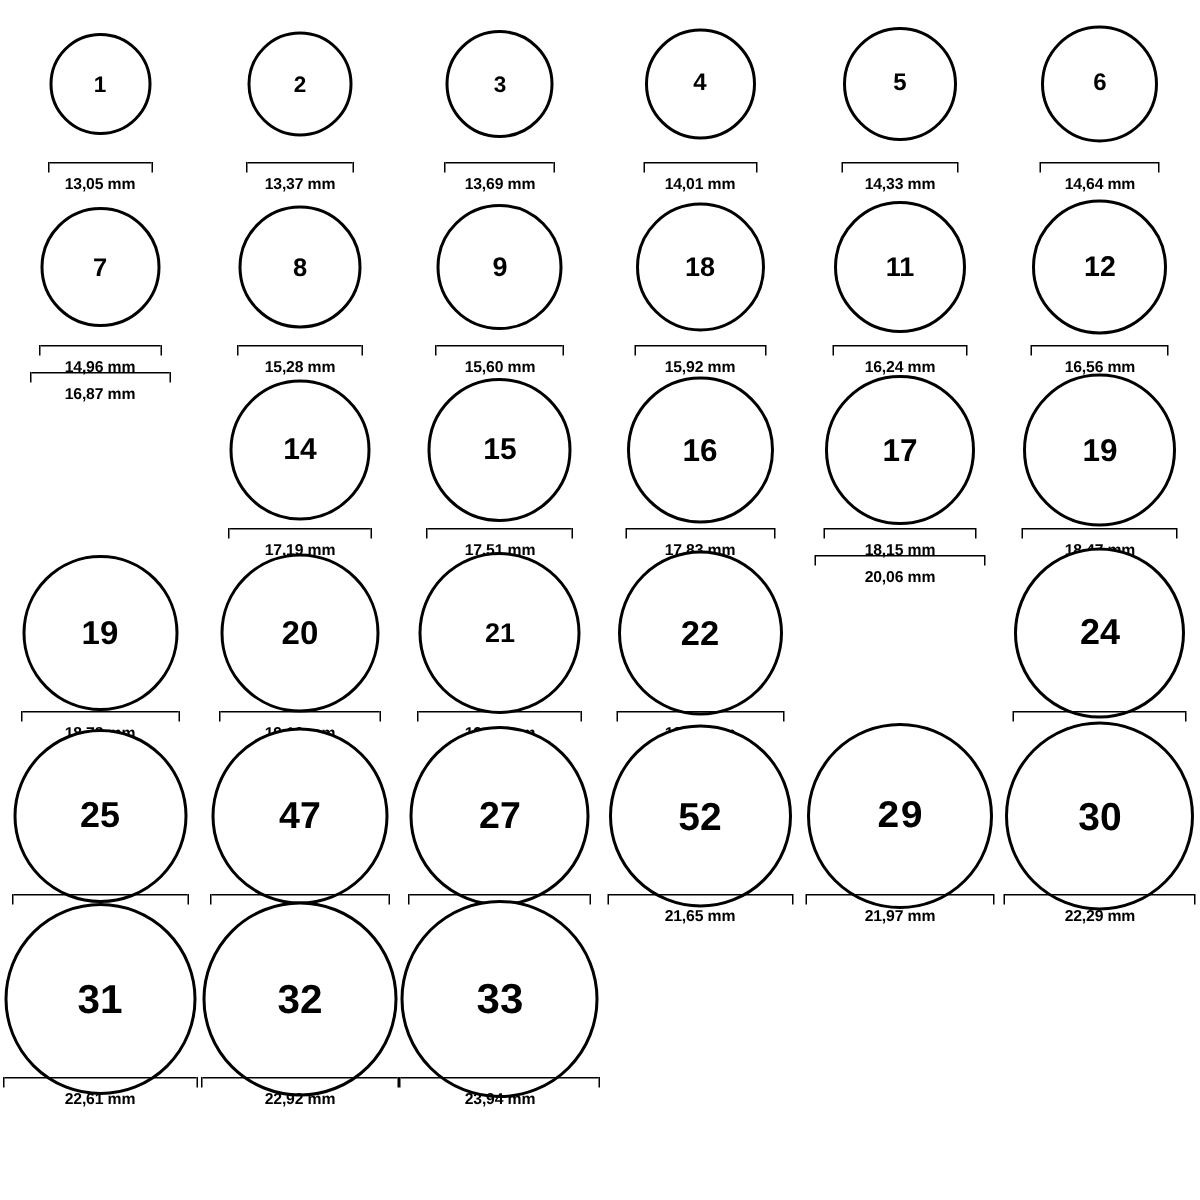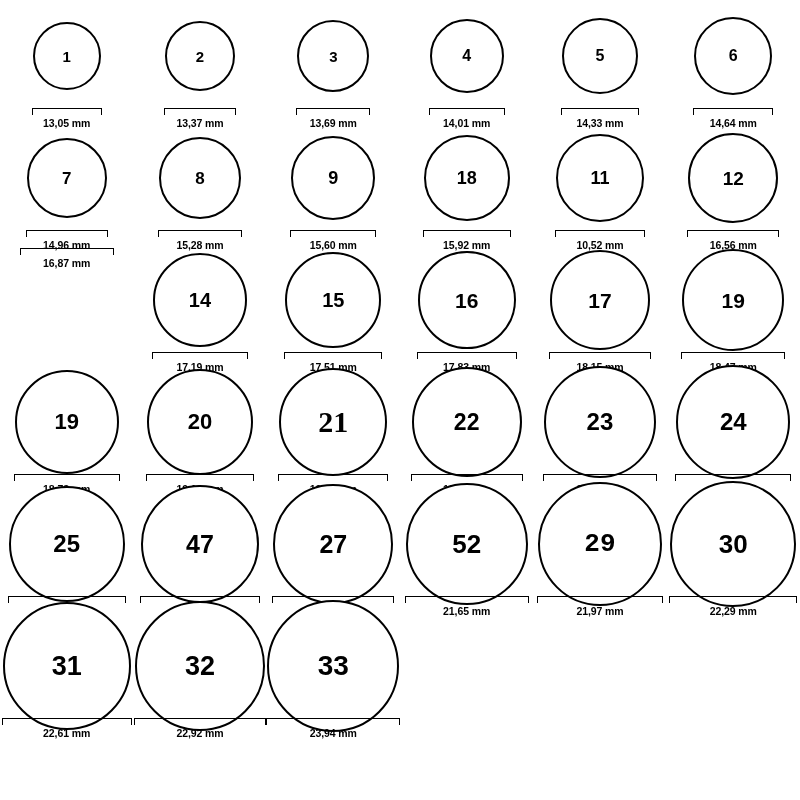--- a/index.html
+++ b/index.html
@@ -193,21 +193,21 @@
         </div>
       </div>
       <div class="cell" style="width: 133.333px;">
         <div style="height: 104px; display: flex; align-items: center; justify-content: center;">
           <div class="ring" style="width: 88px; height: 88px;">
             <span class="ring-number" style="font-size: 18px;">11</span>
           </div>
         </div>
         <div class="dim">
           <div class="dim-line" style="width: 88px;"></div>
-          <div class="dim-label">10,52 mm</div>
+          <div class="dim-label">16,24 mm</div>
         </div>
       </div>
       <div class="cell" style="width: 133.333px;">
         <div style="height: 104px; display: flex; align-items: center; justify-content: flex-start;">
           <div class="ring" style="width: 90px; height: 90px;">
             <span class="ring-number" style="font-size: 19px;">12</span>
           </div>
         </div>
         <div class="dim">
           <div class="dim-line" style="width: 90px;"></div>
@@ -297,45 +297,40 @@
           </div>
         </div>
         <div class="dim">
           <div class="dim-line" style="width: 106px;"></div>
           <div class="dim-label">19,10 mm</div>
         </div>
       </div>
       <div class="cell" style="width: 133.333px;">
         <div style="height: 104px; display: flex; align-items: center; justify-content: center;">
           <div class="ring" style="width: 108px; height: 108px;">
-            <span class="ring-number" style="font-size: 30px; font-family: Liberation Serif, serif;">21</span>
+            <span class="ring-number" style="font-size: 18px;">21</span>
           </div>
         </div>
         <div class="dim">
           <div class="dim-line" style="width: 108px;"></div>
           <div class="dim-label">19,42 mm</div>
         </div>
       </div>
       <div class="cell" style="width: 133.333px;">
         <div style="height: 104px; display: flex; align-items: center; justify-content: center;">
           <div class="ring" style="width: 110px; height: 110px;">
             <span class="ring-number" style="font-size: 23px;">22</span>
           </div>
         </div>
         <div class="dim">
           <div class="dim-line" style="width: 110px;"></div>
           <div class="dim-label">19,74 mm</div>
         </div>
       </div>
       <div class="cell" style="width: 133.333px;">
-        <div style="height: 104px; display: flex; align-items: center; justify-content: center;">
-          <div class="ring" style="width: 112px; height: 112px;">
-            <span class="ring-number" style="font-size: 24px;">23</span>
-          </div>
-        </div>
         <div class="dim">
           <div class="dim-line" style="width: 112px;"></div>
           <div class="dim-label">20,06 mm</div>
         </div>
       </div>
       <div class="cell" style="width: 133.333px;">
         <div style="height: 104px; display: flex; align-items: center; justify-content: center;">
           <div class="ring" style="width: 114px; height: 114px;">
             <span class="ring-number" style="font-size: 24px;">24</span>
           </div>

